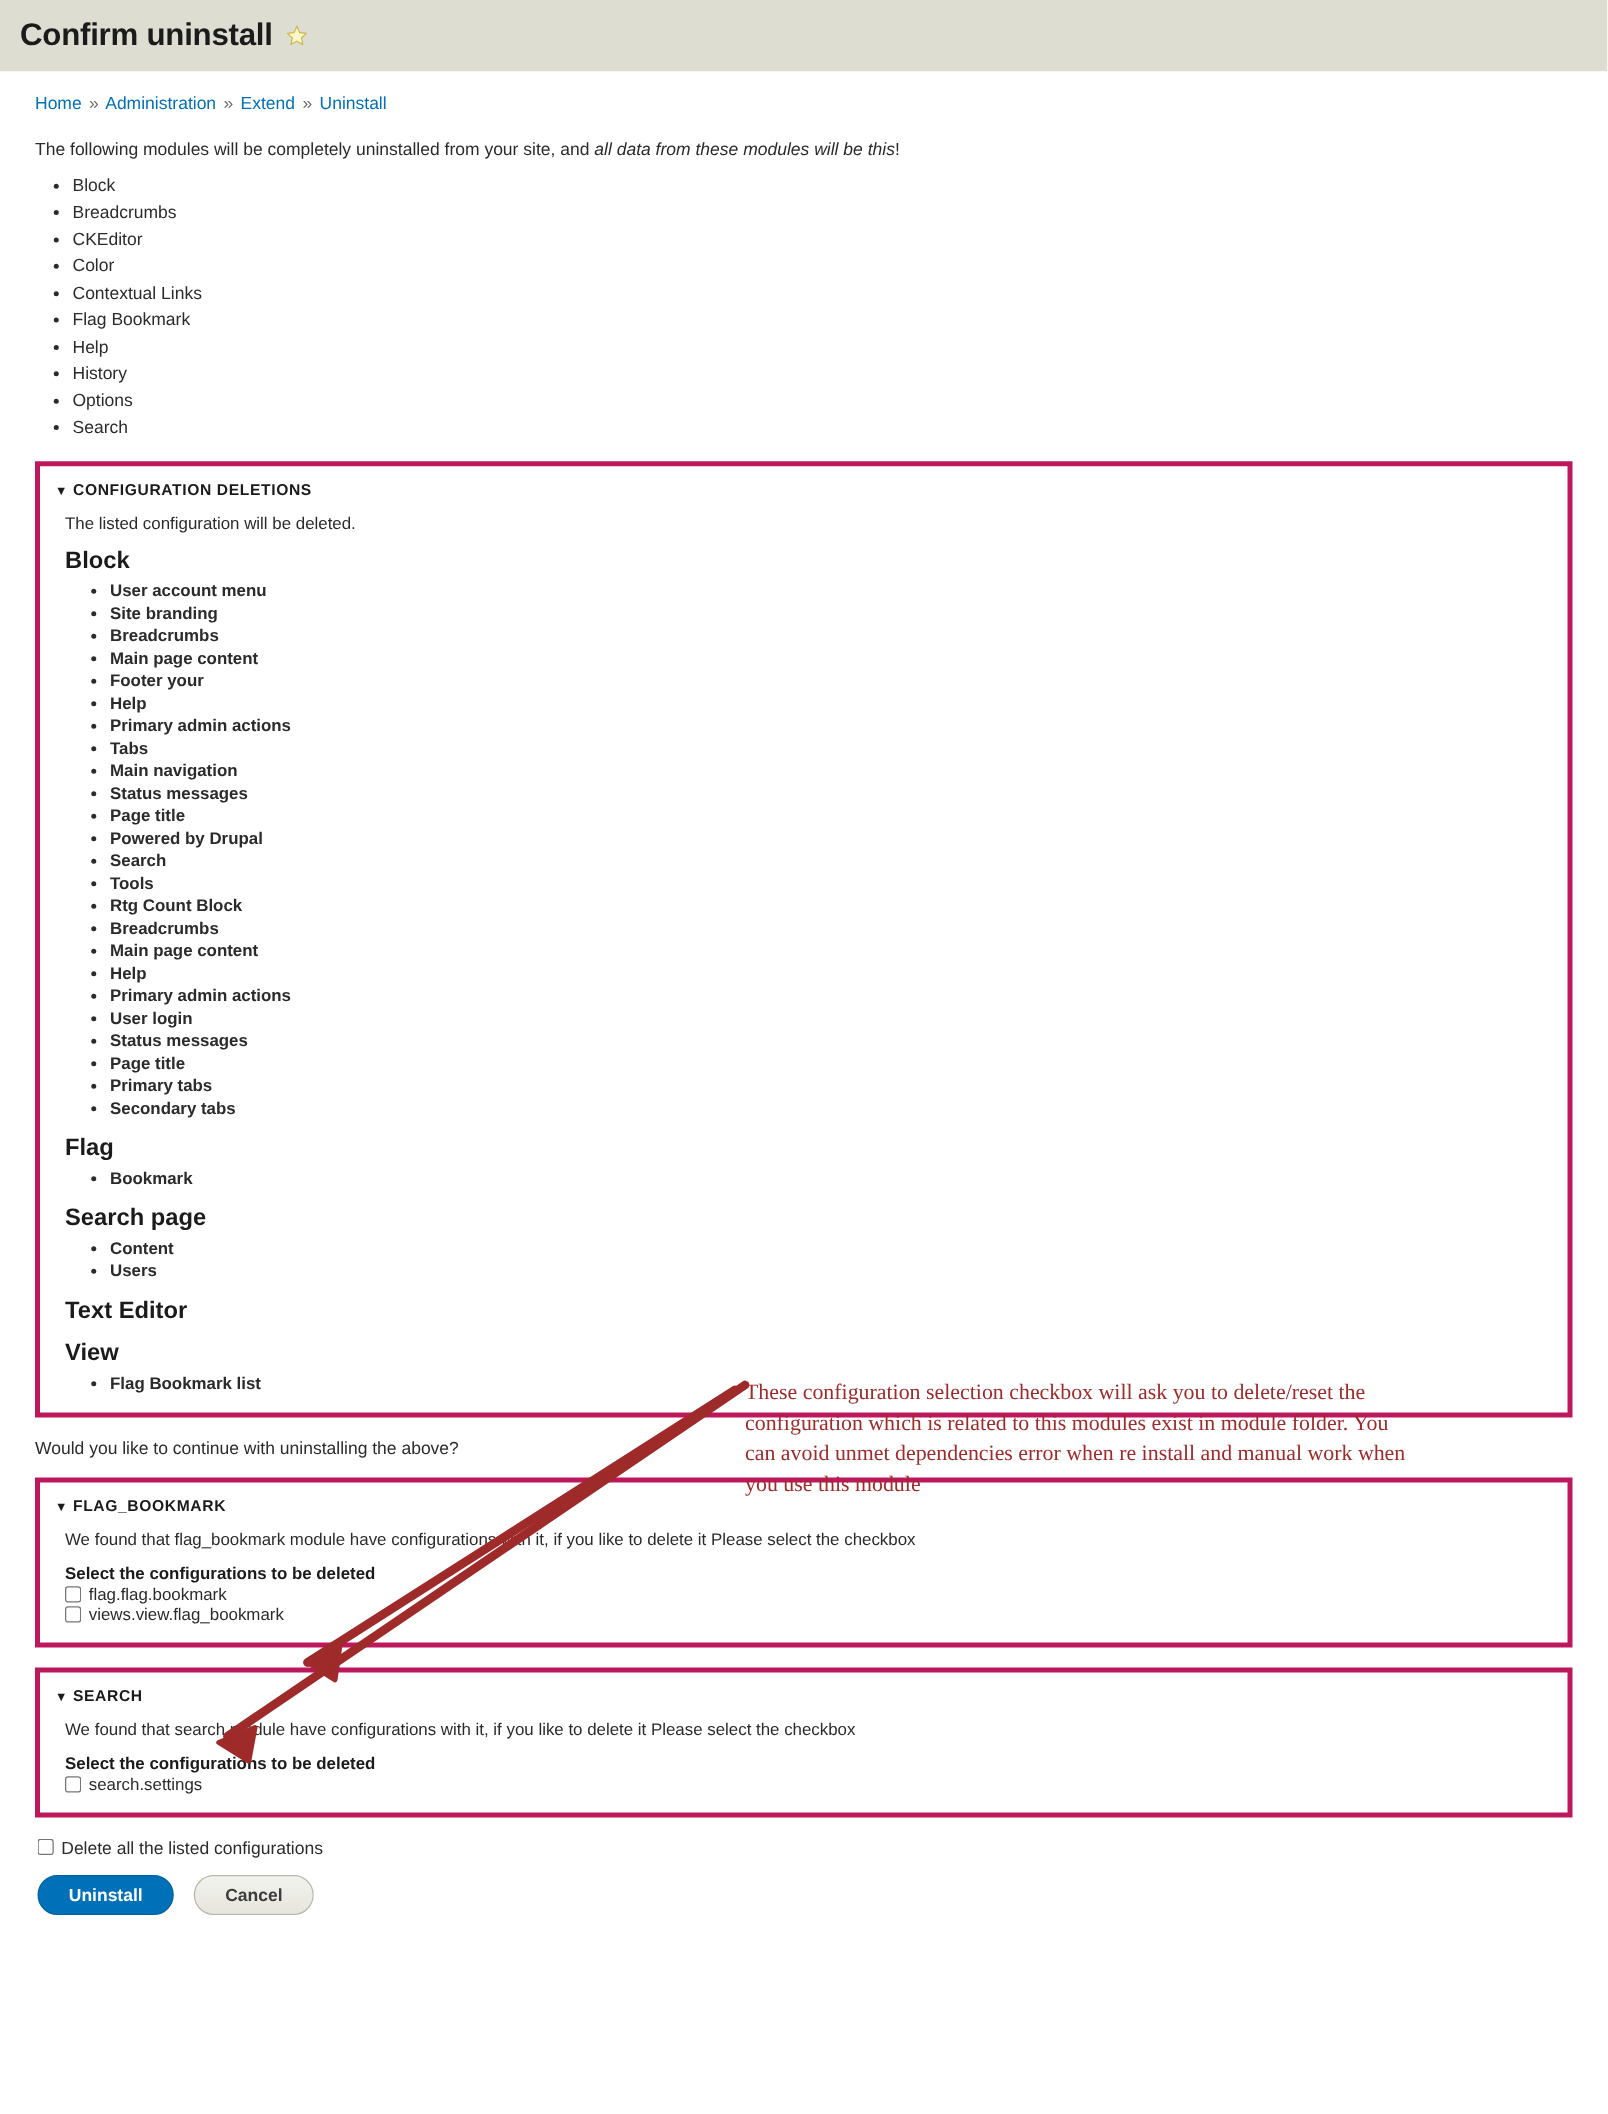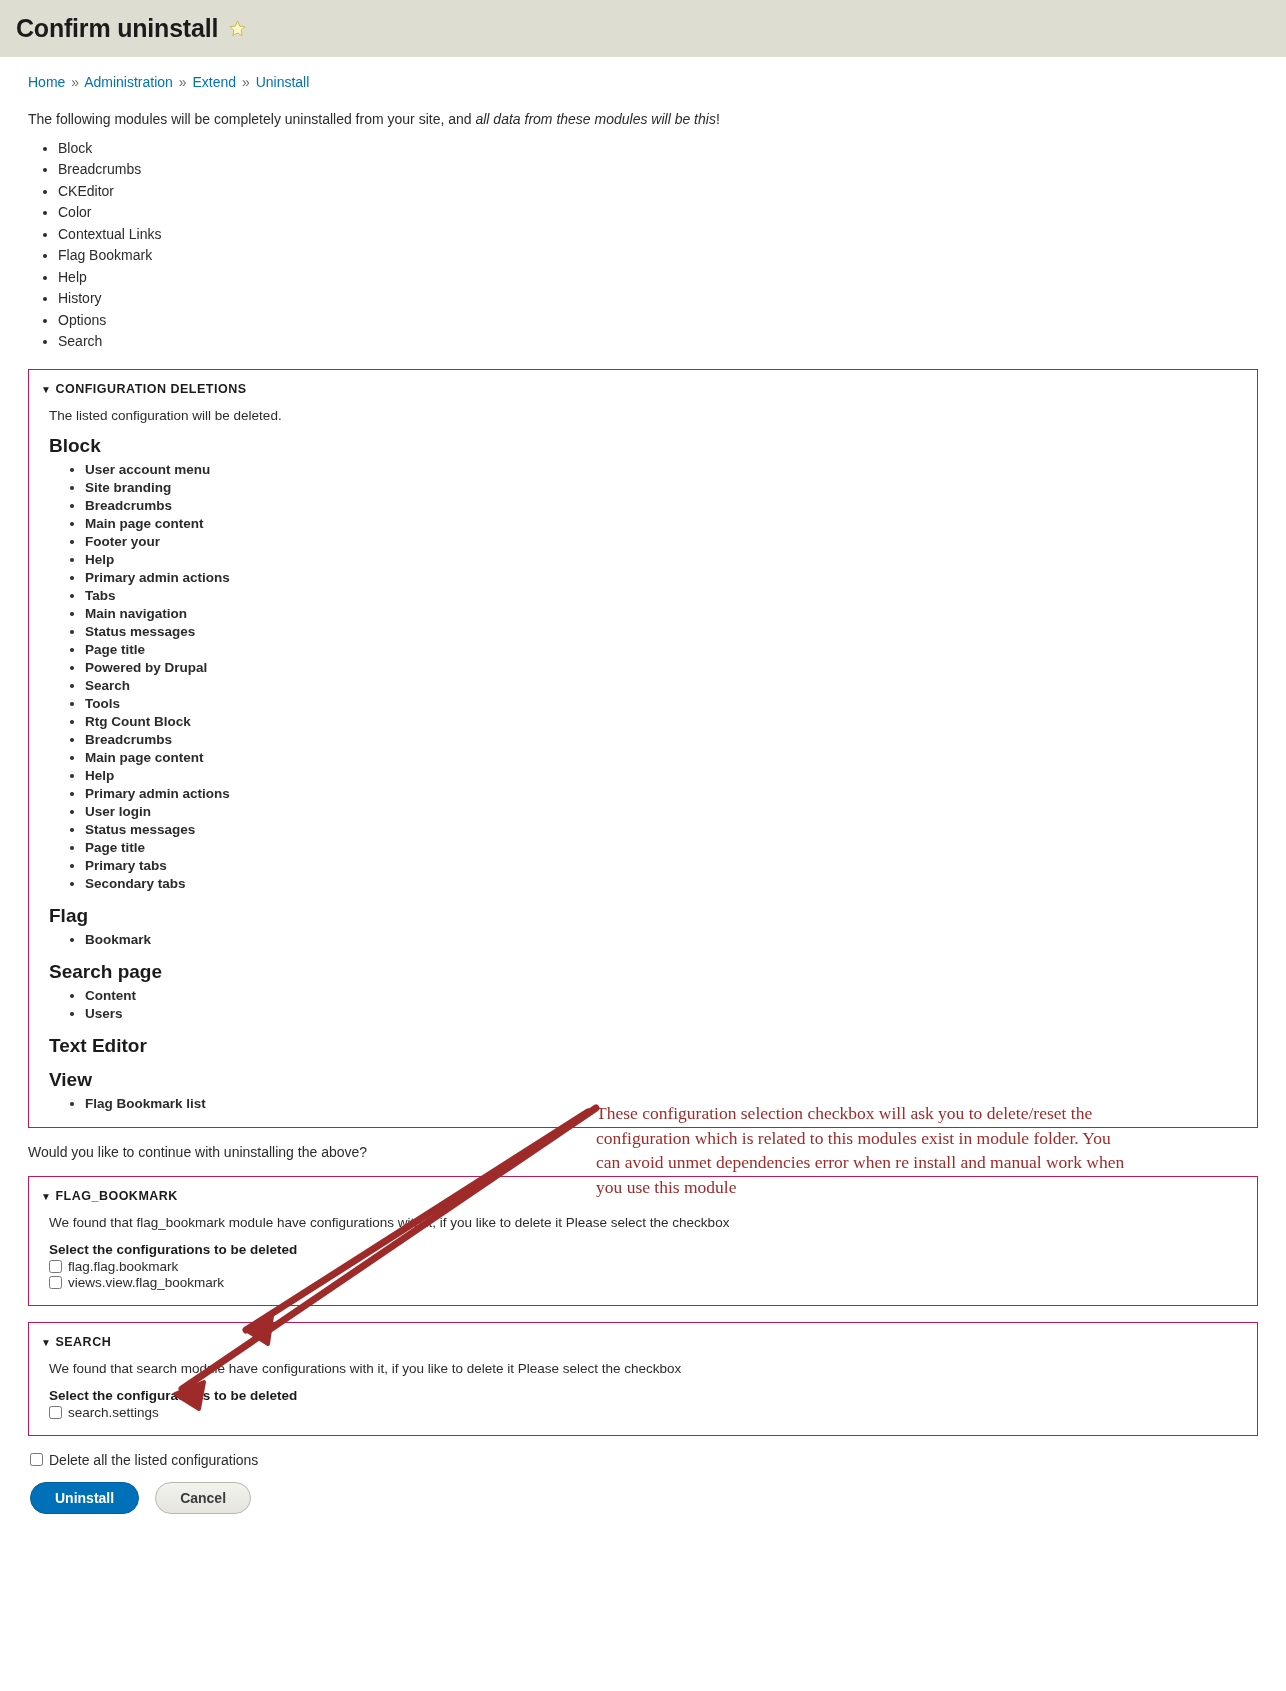--- a/index.html
+++ b/index.html
@@ -74,21 +74,21 @@
   ul.mod-list li {
     line-height: 21.5px;
     font-size: 14px;
     color: #2b2b2b;
     padding: 0;
   }
 
   
   .details {
     margin: 16px 28px 0 28px;
-    border: 1px solid #be185d;
+    border: 4px solid #be185d;
     background: #fff;
     box-sizing: border-box;
   }
   .details-summary {
     font-size: 12.5px;
     font-weight: bold;
     letter-spacing: 0.5px;
     text-transform: uppercase;
     color: #1b1b1b;
     padding: 12px 14px 4px 12px;

